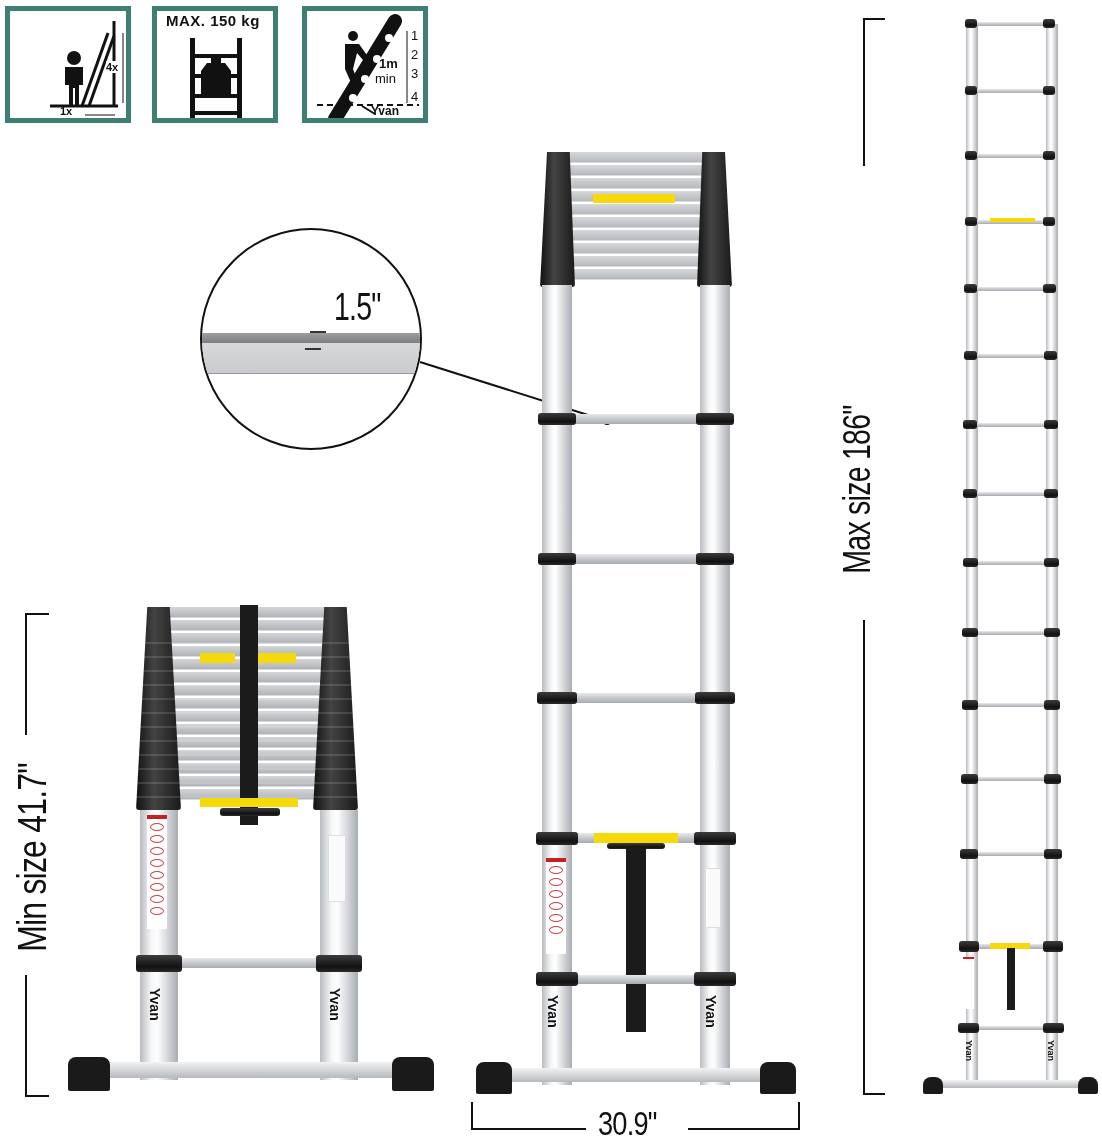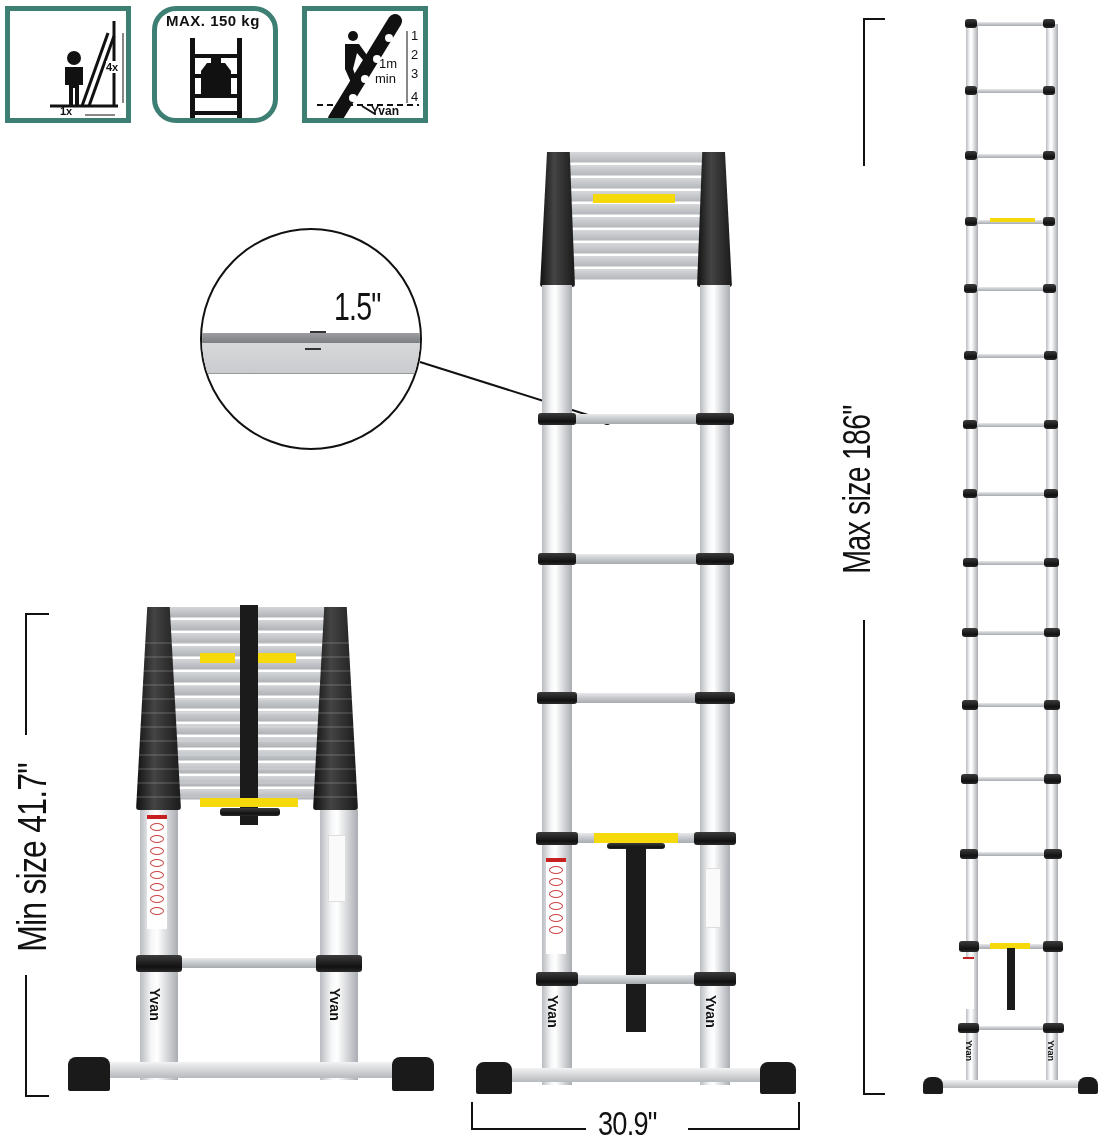--- a/index.html
+++ b/index.html
@@ -37,21 +37,21 @@
     <line x1="79" y1="95" x2="104" y2="25" stroke="#111" stroke-width="3"></line>
     <circle cx="64" cy="47" r="7" fill="#111"></circle>
     <path d="M55 56 h18 v18 h-4 v21 h-4 v-18 h-2 v18 h-4 v-21 h-4z" fill="#111"></path>
     <line x1="113" y1="22" x2="113" y2="92" stroke="#111" stroke-width="1"></line>
     <line x1="75" y1="104" x2="105" y2="104" stroke="#111" stroke-width="1"></line>
   </svg>
   <span class="ib-text" style="left:96px;top:50px;font-size:11px;background:#fff;">4x</span>
   <span class="ib-text" style="left:50px;top:94px;font-size:11px;">1x</span>
 </div>
 
-<div class="icon-box" style="left:152px;border-radius:24px;">
+<div class="icon-box" style="left:152px;">
   <span class="ib-text" style="left:9px;top:1px;font-size:15px;letter-spacing:0.5px;">MAX. 150 kg</span>
   <svg width="116" height="107" viewBox="0 0 116 107">
     <rect x="33" y="27" width="5" height="85" fill="#111"></rect>
     <rect x="80" y="27" width="5" height="85" fill="#111"></rect>
     <rect x="33" y="43" width="52" height="4" fill="#111"></rect>
     <rect x="33" y="63" width="52" height="4" fill="#111"></rect>
     <rect x="33" y="83" width="52" height="4" fill="#111"></rect>
     <rect x="33" y="100" width="52" height="4" fill="#111"></rect>
     <path d="M50 52 h18 l6 8 v24 h-30 v-24z" fill="#111"></path>
     <rect x="54" y="46" width="10" height="7" fill="#111"></rect>
@@ -68,21 +68,21 @@
     <circle cx="46" cy="25" r="5" fill="#111"></circle>
     <path d="M38 33 l14 0 l10 14 l-6 2 l-6-7 l-4 16 l6 16 l-6 2 l-8-18z" fill="#111"></path>
     <line x1="10" y1="94" x2="112" y2="94" stroke="#111" stroke-width="2" stroke-dasharray="6,4"></line>
     <line x1="100" y1="20" x2="100" y2="92" stroke="#111" stroke-width="1"></line>
     <line x1="55" y1="95" x2="68" y2="103" stroke="#111" stroke-width="2"></line>
   </svg>
   <span class="ib-text" style="left:104px;top:17px;font-size:13px;font-weight:normal;">1</span>
   <span class="ib-text" style="left:104px;top:36px;font-size:13px;font-weight:normal;">2</span>
   <span class="ib-text" style="left:104px;top:55px;font-size:13px;font-weight:normal;">3</span>
   <span class="ib-text" style="left:104px;top:78px;font-size:13px;font-weight:normal;">4</span>
-  <span class="ib-text" style="left:72px;top:45px;font-size:13px;font-weight:normal;">1m</span>
+  <span class="ib-text" style="left:72px;top:45px;font-size:13px;font-weight:bold;">1m</span>
   <span class="ib-text" style="left:68px;top:60px;font-size:13px;font-weight:normal;">min</span>
   <span class="ib-text" style="left:64px;top:93px;font-size:12px;">Yvan</span>
 </div>
 
 <div class="abs" style="left:200px;top:228px;width:222px;height:222px;border:2px solid #111;border-radius:50%;overflow:hidden;background:#fff;box-sizing:border-box;">
   <div class="abs" style="left:0;top:103px;width:230px;height:10px;background:linear-gradient(180deg,#9b9da0,#7c7f83);"></div>
   <div class="abs" style="left:0;top:113px;width:230px;height:30px;background:linear-gradient(180deg,#d6d8da,#c9cbce);border-bottom:1px solid #999;"></div>
   <div class="abs" style="left:108px;top:101px;width:16px;height:2px;background:#333;"></div>
   <div class="abs" style="left:103px;top:118px;width:16px;height:2px;background:#333;"></div>
   <span class="dim-label" style="left:132px;top:56px;font-size:38px;transform:scaleX(0.75);transform-origin:left top;">1.5"</span>

